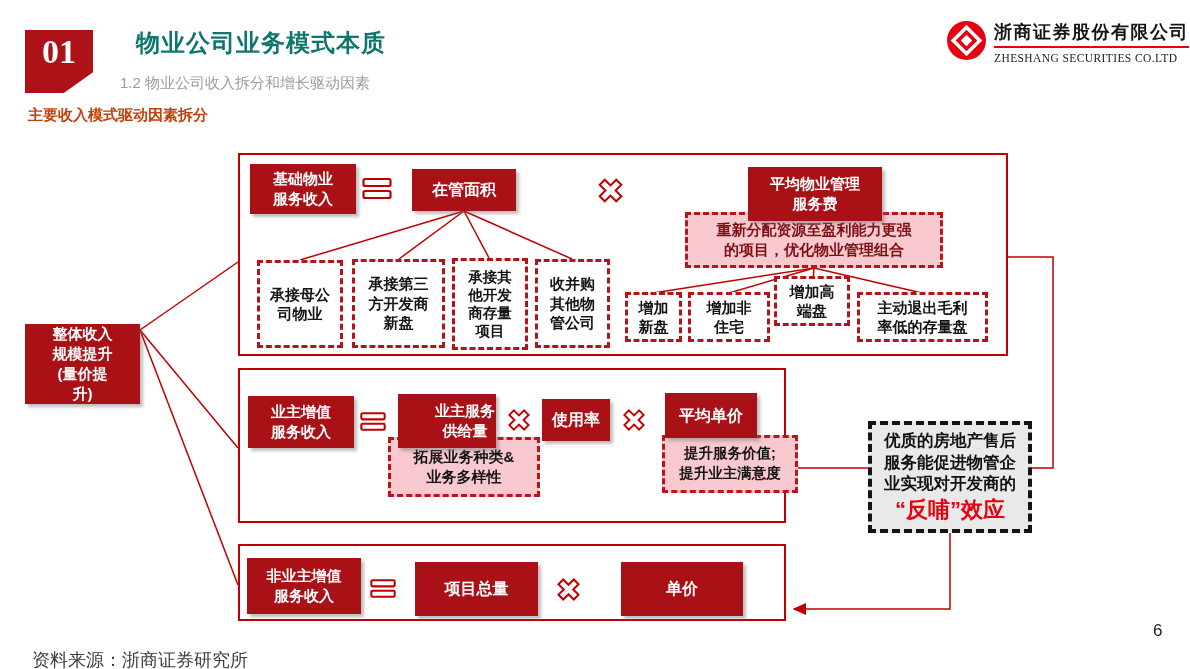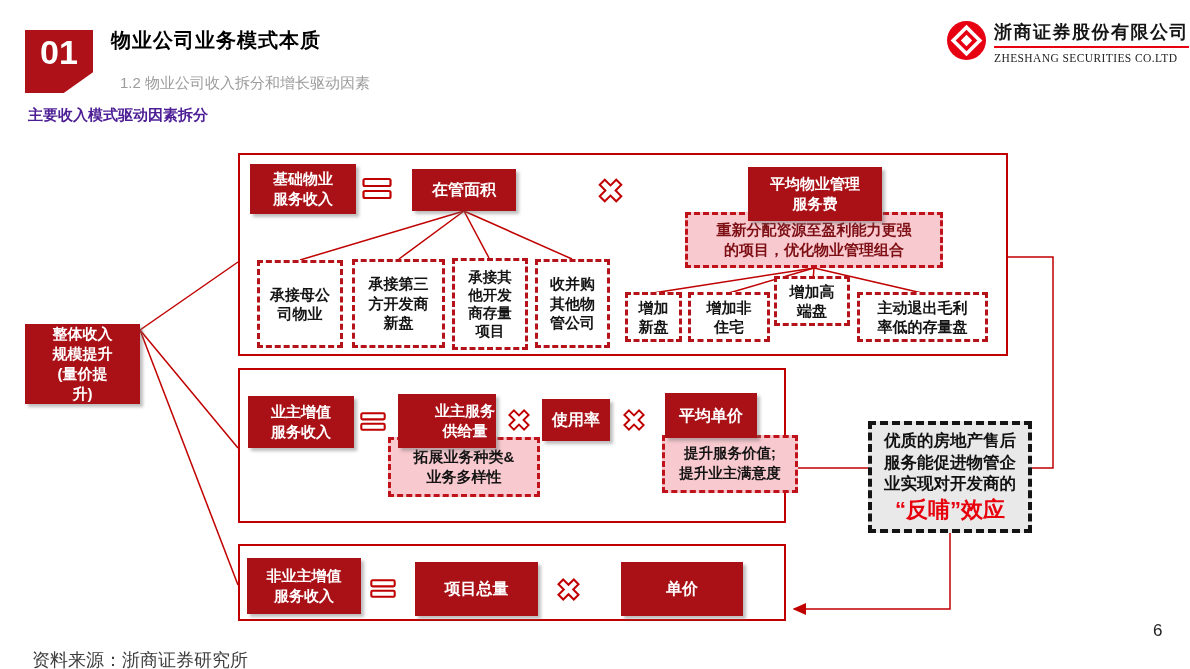--- a/index.html
+++ b/index.html
@@ -3,24 +3,24 @@
 <meta charset="utf-8">
 <style>
   html,body{margin:0;padding:0;background:#fff;}
   .slide{position:relative;width:1190px;height:669px;background:#fff;overflow:hidden;
          font-family:"Liberation Sans",sans-serif;}
   .pre{white-space:pre-line;}
   
   .badge{position:absolute;left:25px;top:30px;width:68px;height:63px;background:#ae1118;
          clip-path:polygon(0 0,100% 0,100% 67%,57% 100%,0 100%);
          color:#fff;font-weight:bold;font-size:34px;display:flex;justify-content:center;
-         align-items:flex-start;padding-top:3px;box-sizing:border-box;}
-  .title{position:absolute;left:111px;top:27px;font-size:20px;font-weight:bold;color:#000000;letter-spacing:1px;}
+         align-items:flex-start;padding-top:3px;box-sizing:border-box;font-family:Liberation Serif, serif;}
+  .title{position:absolute;left:136px;top:27px;font-size:24px;font-weight:bold;color:#0f766e;letter-spacing:1px;}
   .subtitle{position:absolute;left:120px;top:74px;font-size:15px;color:#9c9c9c;}
-  .seclabel{position:absolute;left:28px;top:106px;font-size:15px;font-weight:bold;color:#4c1d95;}
+  .seclabel{position:absolute;left:28px;top:106px;font-size:15px;font-weight:bold;color:#c2410c;}
   
   .logo{position:absolute;left:946px;top:20px;display:flex;}
   .logo-icon{width:41px;height:41px;flex:0 0 auto;}
   .logo-txt{margin-left:7px;}
   .logo-cn{font-family:"Liberation Serif",serif;font-size:18px;font-weight:bold;color:#151515;
            letter-spacing:1.5px;border-bottom:2px solid #e60012;padding-bottom:2px;}
   .logo-en{font-family:"Liberation Serif",serif;font-size:11.5px;color:#222;letter-spacing:.4px;margin-top:4px;}
   
   .sec{position:absolute;border:2px solid #c00000;background:transparent;box-sizing:border-box;}
   

